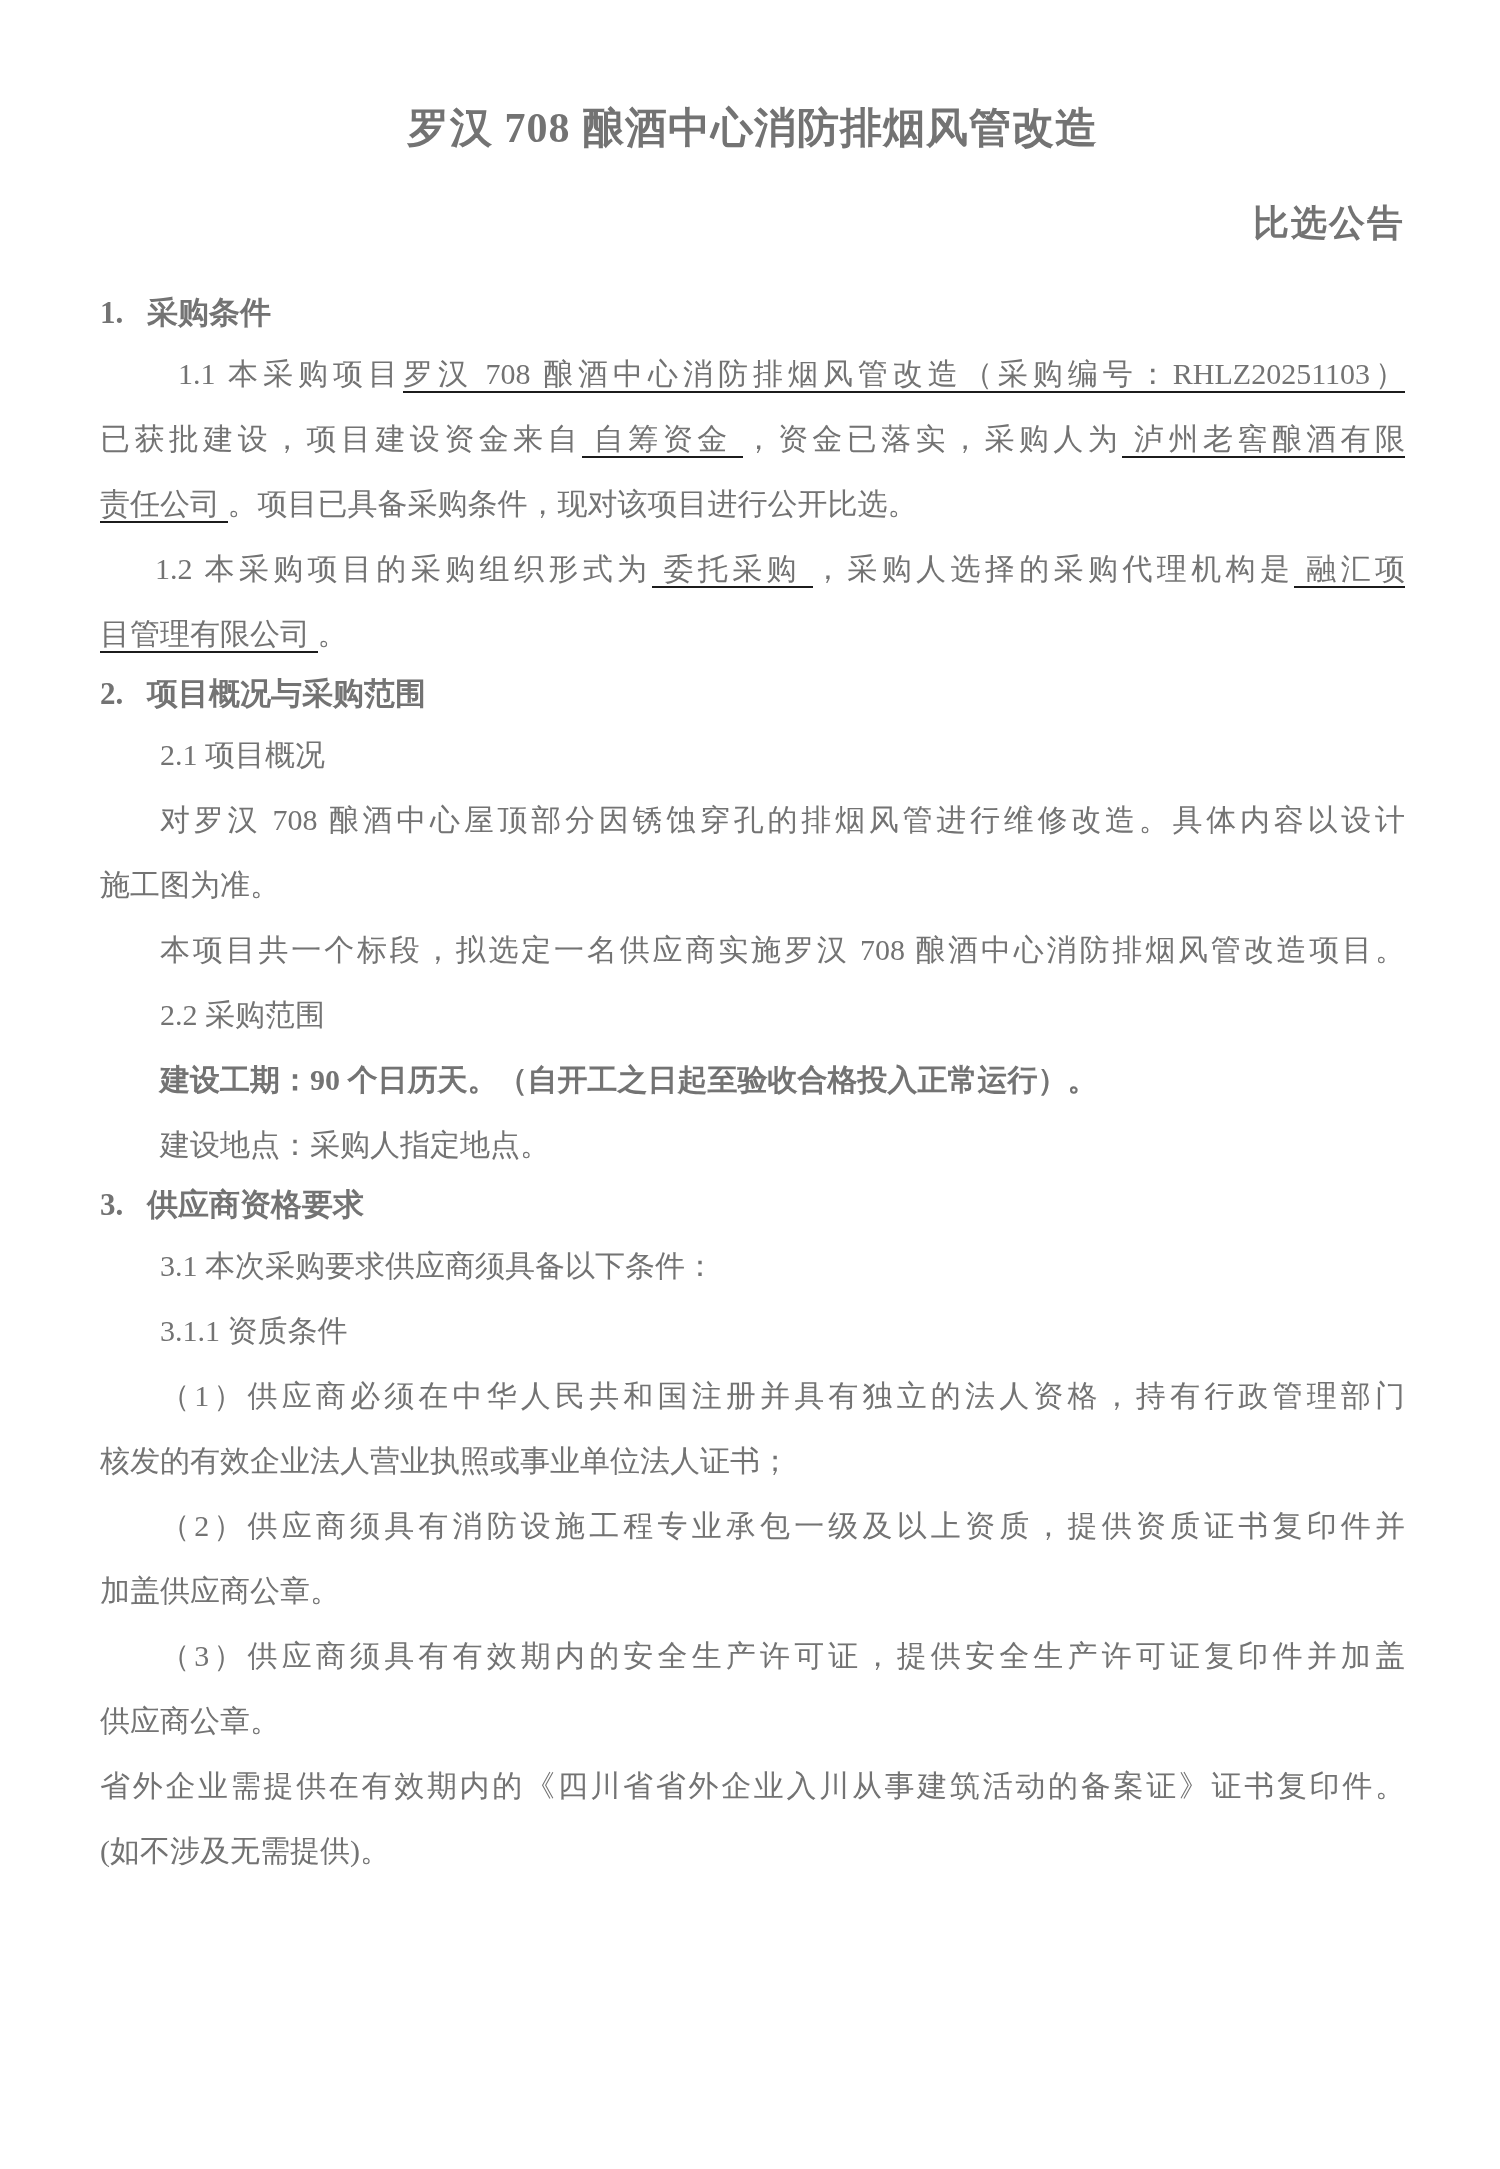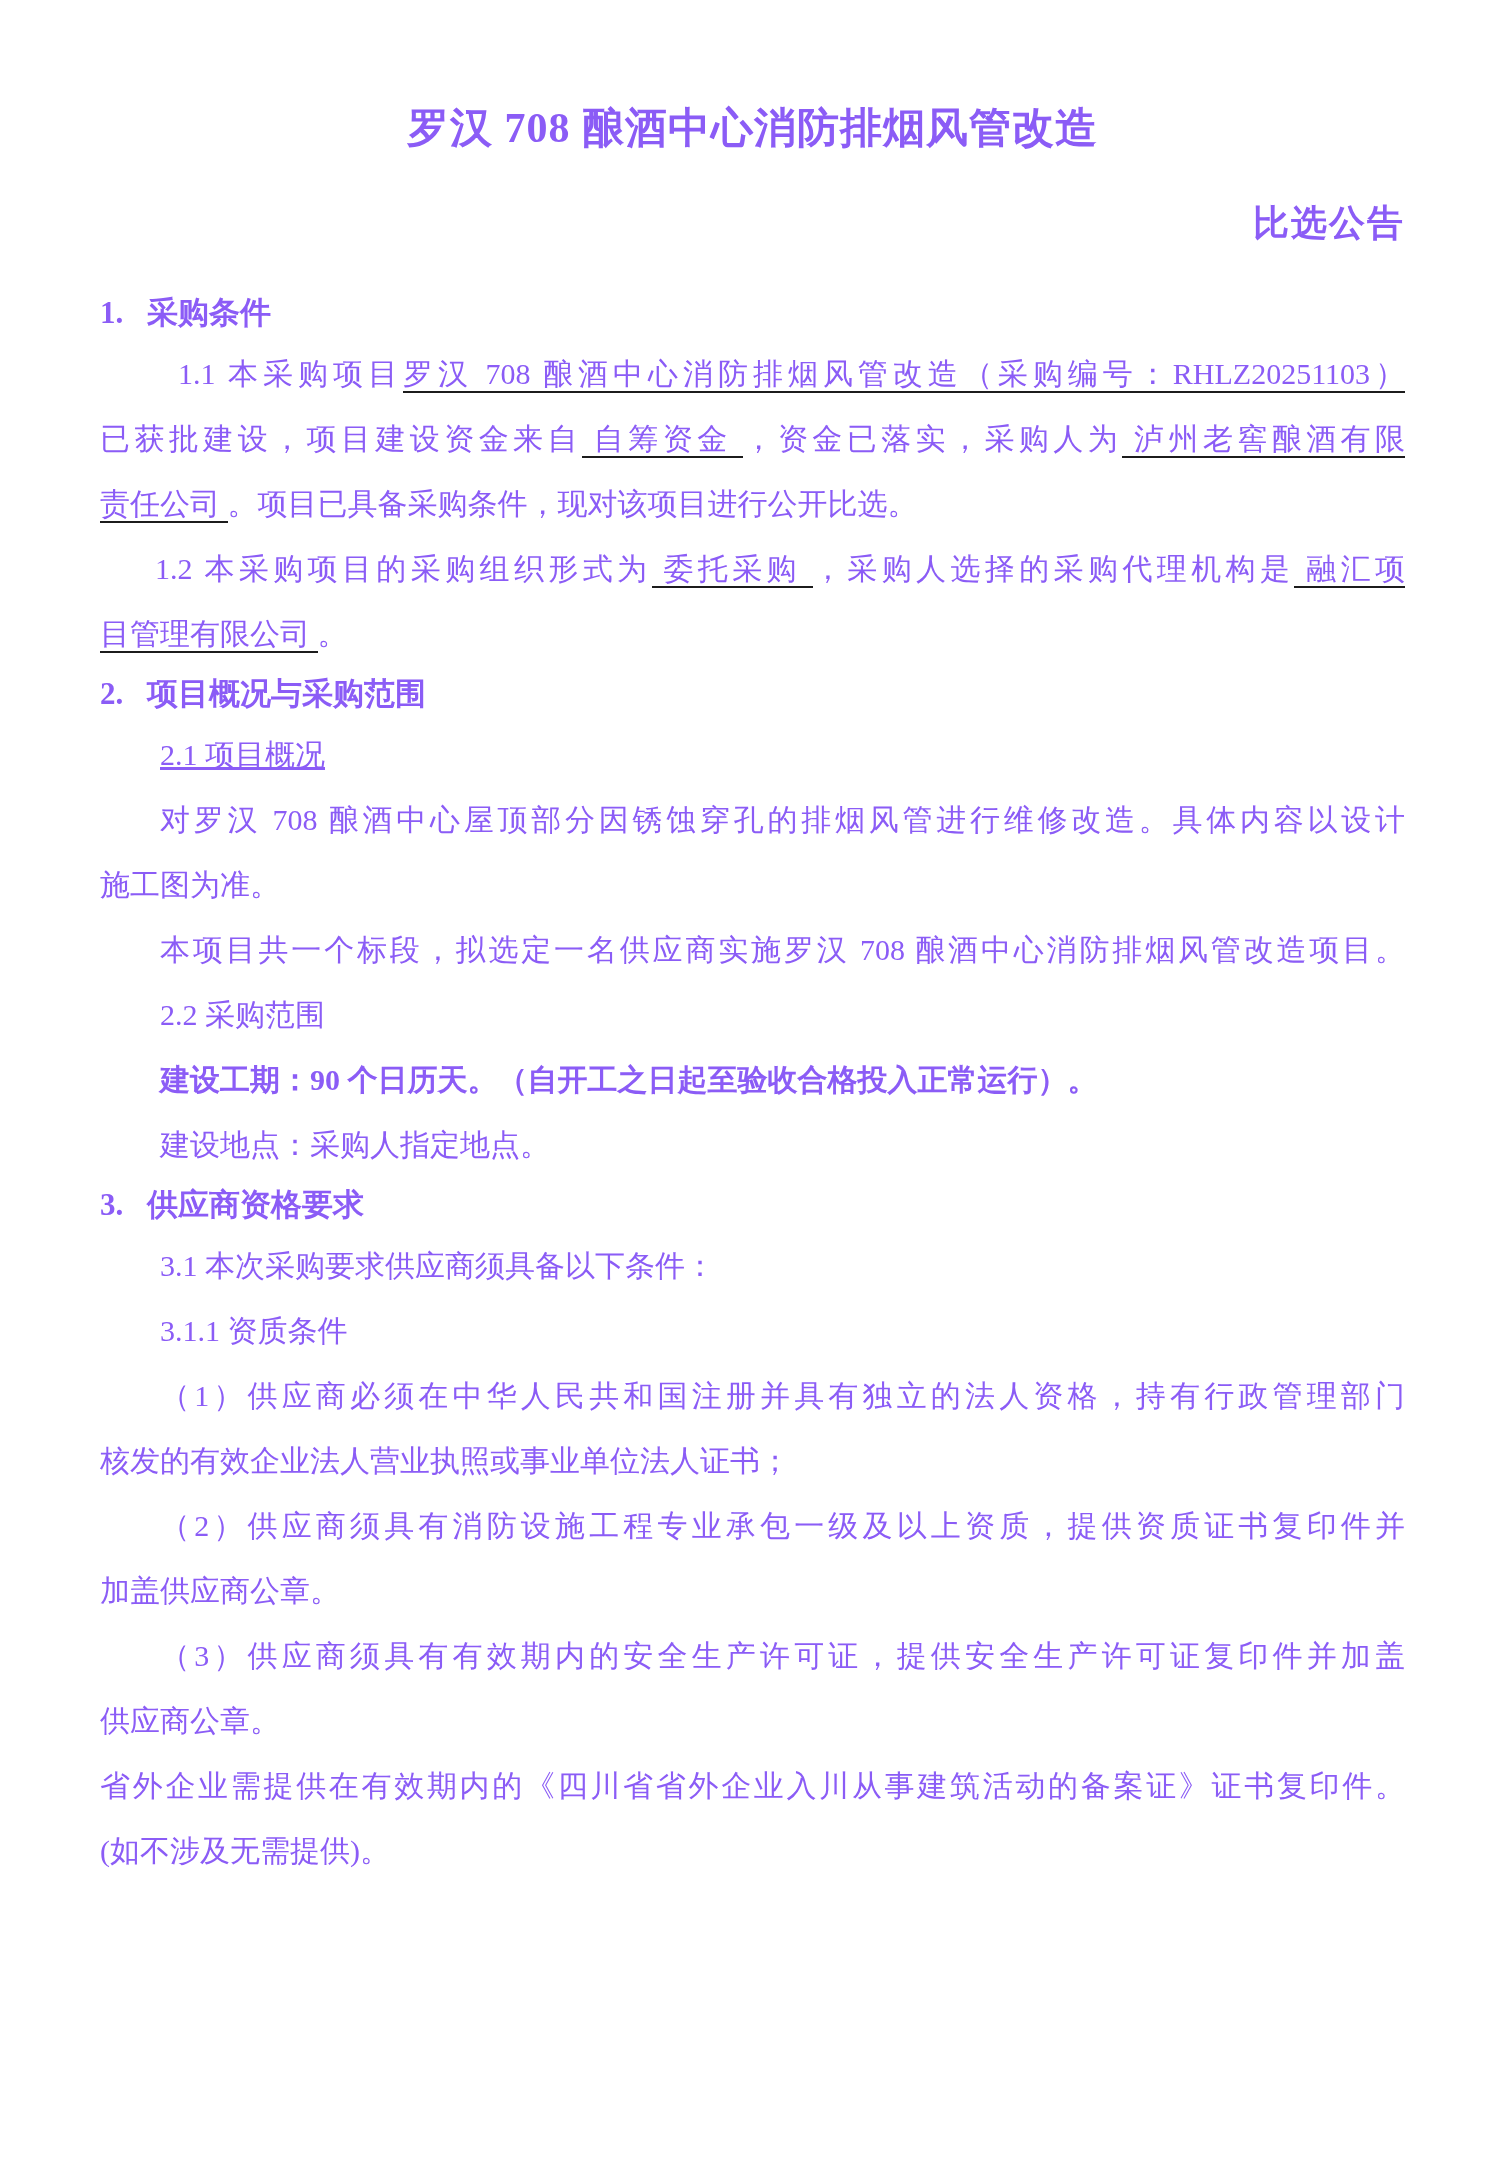--- a/index.html
+++ b/index.html
@@ -5,21 +5,21 @@
   html, body {
     margin: 0;
     padding: 0;
     background: #ffffff;
   }
   .page {
     position: relative;
     width: 1500px;
     height: 2169px;
     background: #ffffff;
-    color: #8b5cf6;
+    color: #737373;
     font-family: "Liberation Serif", "DejaVu Serif", serif;
     box-sizing: border-box;
     padding: 95px 95px 0 100px;
     overflow: hidden;
   }
   .doc-title {
     margin: 0;
     font-size: 42px;
     line-height: 66px;
     font-weight: bold;
@@ -76,21 +76,21 @@
       </div>
       <div class="line j" style="padding-left: 78px;"><span class="">1.1 本采购项目</span><span class="u">罗汉 708 酿酒中心消防排烟风管改造（采购编号：RHLZ20251103）</span></div>
       <div class="line j"><span class="">已获批建设，项目建设资金来自</span><span class="u"> 自筹资金 </span><span class="">，资金已落实，采购人为</span><span class="u"> 泸州老窖酿酒有限</span></div>
       <div class="line"><span class="u">责任公司 </span><span class="">。项目已具备采购条件，现对该项目进行公开比选。</span></div>
       <div class="line j" style="padding-left: 55px;"><span class="">1.2 本采购项目的采购组织形式为</span><span class="u"> 委托采购 </span><span class="">，采购人选择的采购代理机构是</span><span class="u"> 融汇项</span></div>
       <div class="line"><span class="u">目管理有限公司 </span><span class="">。</span></div>
       <div class="sec-heading">
         <span class="num">2.</span>
         <span>项目概况与采购范围</span>
       </div>
-      <div class="line" style="padding-left: 60px; text-decoration: underline;"><span class="">2.1 项目概况</span></div>
+      <div class="line" style="padding-left: 60px;"><span class="">2.1 项目概况</span></div>
       <div class="line j" style="padding-left: 60px;"><span class="">对罗汉 708 酿酒中心屋顶部分因锈蚀穿孔的排烟风管进行维修改造。具体内容以设计</span></div>
       <div class="line"><span class="">施工图为准。</span></div>
       <div class="line j" style="padding-left: 60px;"><span class="">本项目共一个标段，拟选定一名供应商实施罗汉 708 酿酒中心消防排烟风管改造项目。</span></div>
       <div class="line" style="padding-left: 60px;"><span class="">2.2 采购范围</span></div>
       <div class="line" style="padding-left: 60px; font-weight: bold;"><span class="">建设工期：90 个日历天。（自开工之日起至验收合格投入正常运行）。</span></div>
       <div class="line" style="padding-left: 60px;"><span class="">建设地点：采购人指定地点。</span></div>
       <div class="sec-heading">
         <span class="num">3.</span>
         <span>供应商资格要求</span>
       </div>

